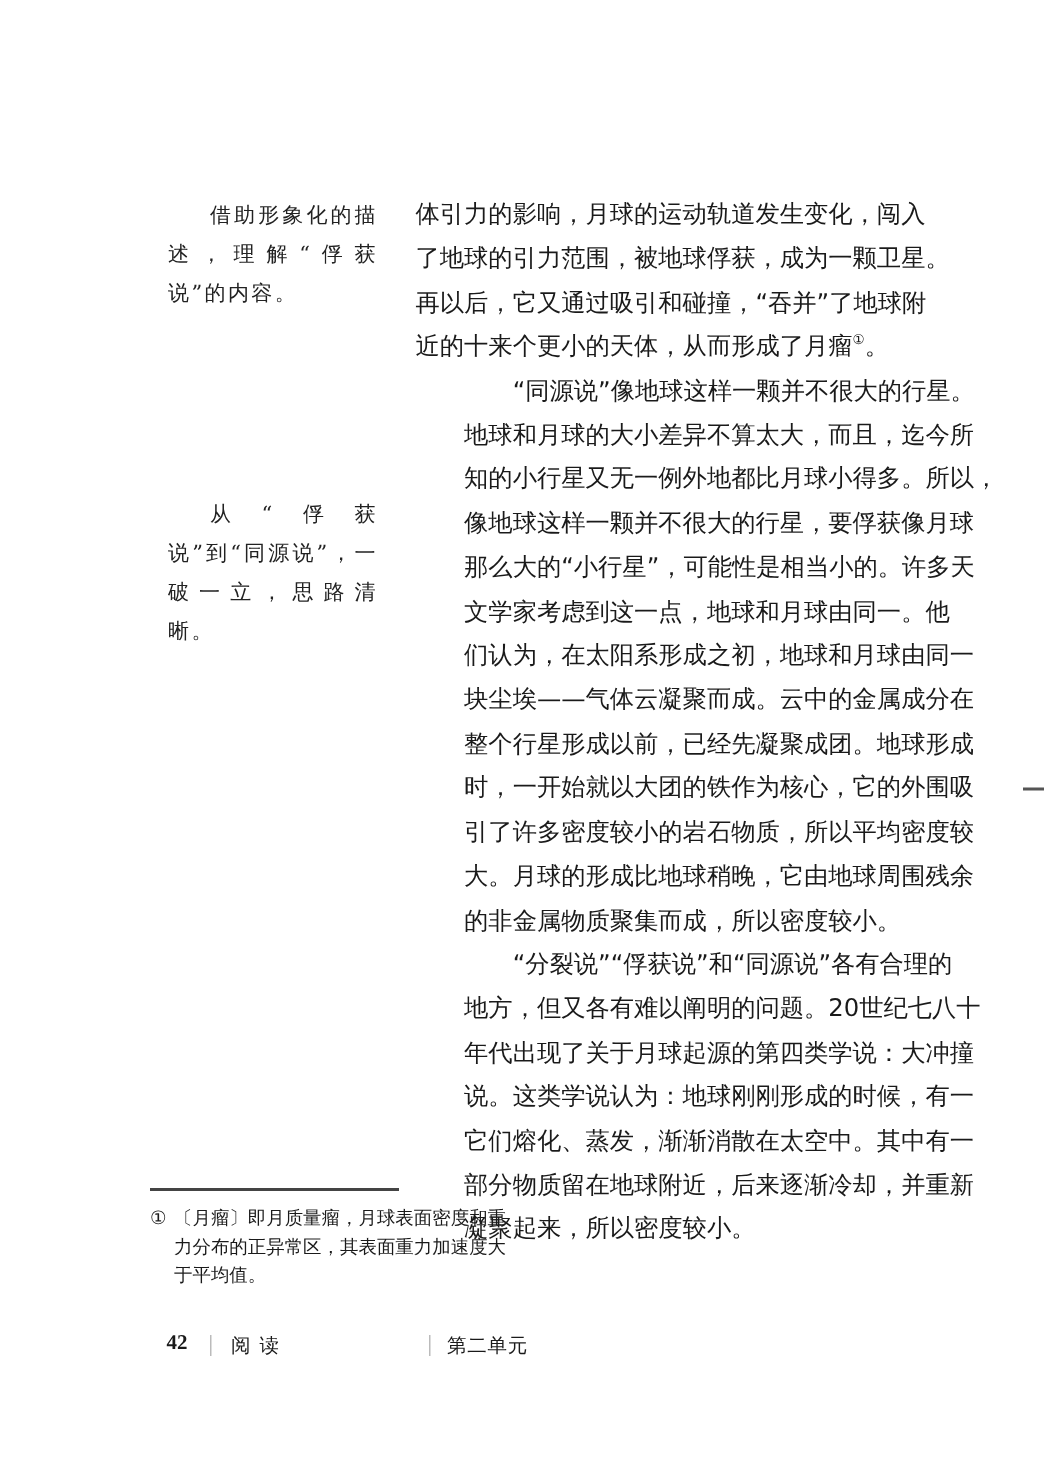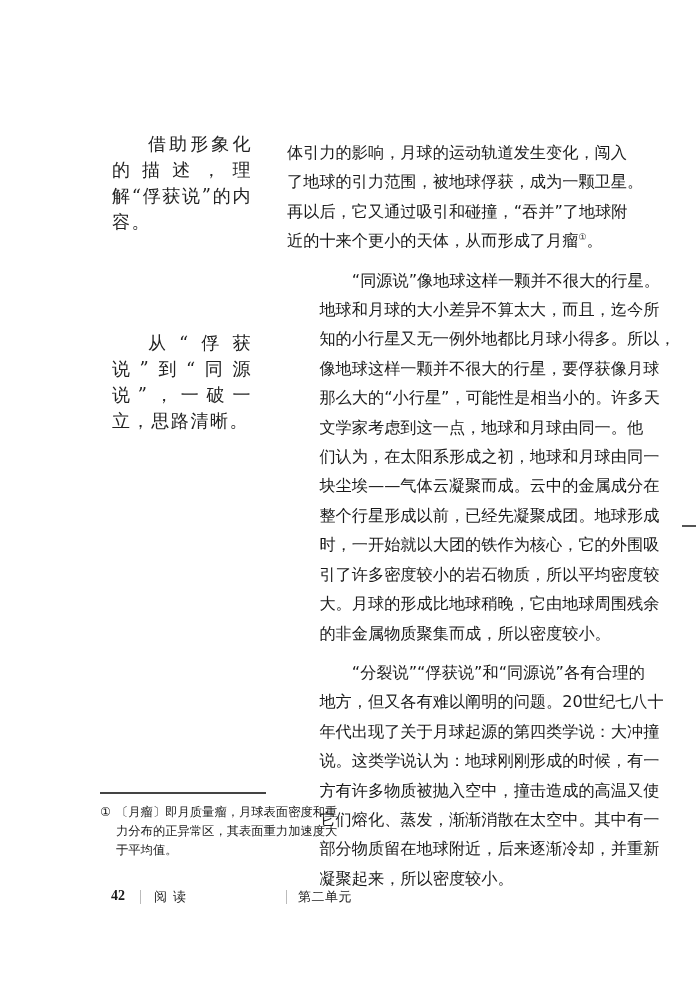--- a/index.html
+++ b/index.html
@@ -17,41 +17,41 @@
   }
   .page {
     position: absolute;
     left: 0; top: 0;
     width: 700px; height: 988px;
   }
   .margin-note {
     position: absolute;
     left: 112px;
     width: 140px;
-    font-size: 18px;
+    font-size: 14px;
     line-height: 26px;
     letter-spacing: 1.6px;
     color: #222;
   }
   .margin-note p { margin: 0; text-indent: 2em; text-align: justify; }
   .note-1 { top: 131px; }
   .note-2 { top: 330px; }
 
   .main-text {
     position: absolute;
     left: 277px;
     top: 128px;
     width: 334px;
     font-size: 16.2px;
     line-height: 29.4px;
     color: #1a1a1a;
     font-family: "DejaVu Sans", "Liberation Sans", sans-serif;
   }
   .main-text p {
-    margin: 10px;
+    margin: 0;
     text-align: justify;
   }
   .main-text p.indent { text-indent: 2em; }
   .line { display: block; white-space: nowrap; }
   sup.fnref { font-size: 9px; vertical-align: super; line-height: 0; }
 
   .side-tick {
     position: absolute;
     left: 682px;
     top: 525px;
@@ -138,21 +138,20 @@
       <span class="line">时，一开始就以大团的铁作为核心，它的外围吸</span>
       <span class="line">引了许多密度较小的岩石物质，所以平均密度较</span>
       <span class="line">大。月球的形成比地球稍晚，它由地球周围残余</span>
       <span class="line">的非金属物质聚集而成，所以密度较小。</span>
     </p>
     <p class="indent">
       <span class="line" style="padding-left:2em">“分裂说”“俘获说”和“同源说”各有合理的</span>
       <span class="line">地方，但又各有难以阐明的问题。20世纪七八十</span>
       <span class="line">年代出现了关于月球起源的第四类学说：大冲撞</span>
       <span class="line">说。这类学说认为：地球刚刚形成的时候，有一</span>
-      <span class="line">方有许多物质被抛入空中，撞击造成的高温又使</span>
       <span class="line">它们熔化、蒸发，渐渐消散在太空中。其中有一</span>
       <span class="line">部分物质留在地球附近，后来逐渐冷却，并重新</span>
       <span class="line">凝聚起来，所以密度较小。</span>
     </p>
   </div>
 
   <div class="side-tick"></div>
 
   <div class="fn-rule"></div>
 

